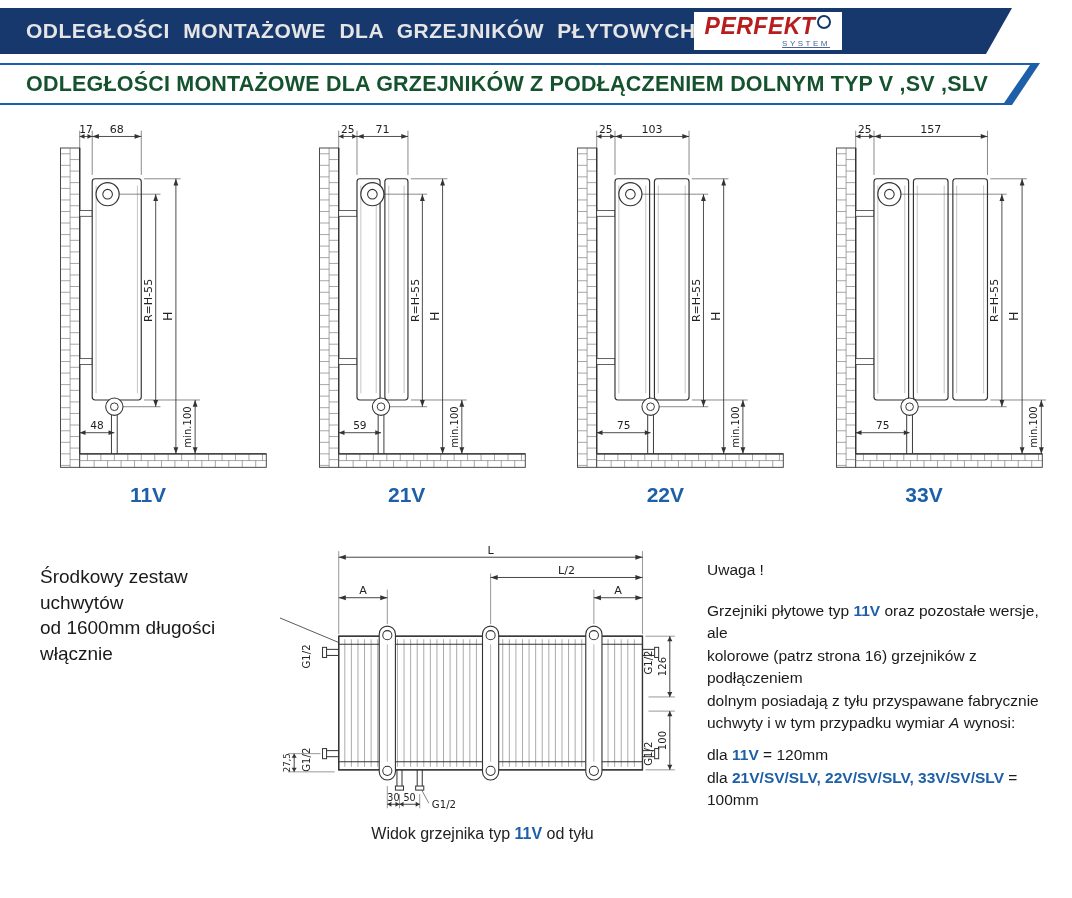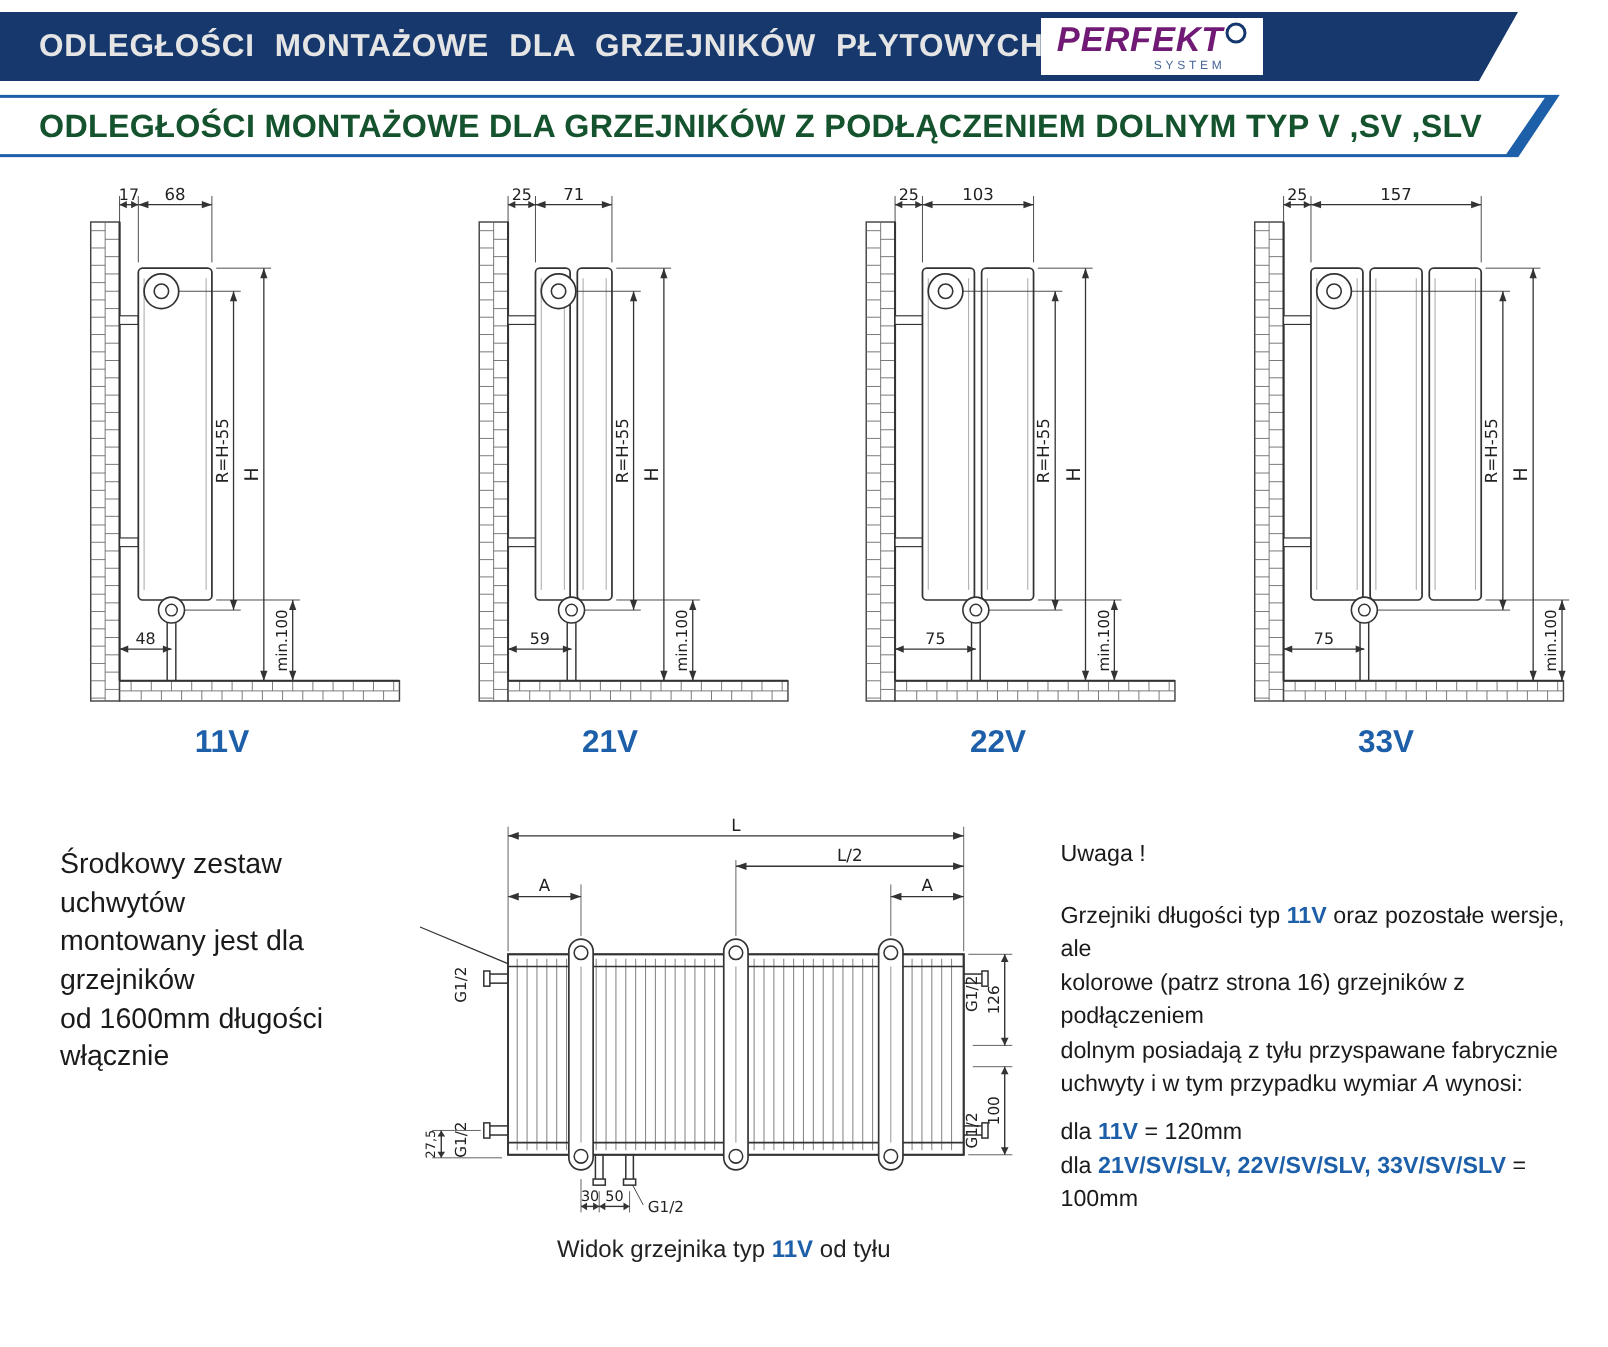--- a/index.html
+++ b/index.html
@@ -18,23 +18,23 @@
   }
   .top-title{
     color:#e5e5e5;font-weight:bold;font-size:21px;padding-left:26px;
     letter-spacing:.5px;word-spacing:7px;white-space:nowrap;
   }
   .logo{
     position:absolute;left:694px;top:4px;width:148px;height:38px;background:#fff;
     display:flex;flex-direction:column;justify-content:center;padding:0 6px;box-sizing:border-box;
   }
   .logo-row{display:flex;align-items:flex-start;justify-content:center;line-height:1;}
-  .logo-brand{color:#701a75;font-weight:bold;font-style:italic;font-size:23px;letter-spacing:.5px;}
+  .logo-brand{color:#b91c1c;font-weight:bold;font-style:italic;font-size:23px;letter-spacing:.5px;}
   .logo-mark{width:10px;height:10px;border:2px solid #14376d;border-radius:50%;display:inline-block;margin-left:2px;margin-top:0;}
-  .logo-sub{color:#47659a;font-size:8px;letter-spacing:2.5px;align-self:flex-end;margin-right:19px;margin-top:1px;}
+  .logo-sub{color:#47659a;font-size:8px;letter-spacing:2.5px;align-self:flex-end;margin-right:6px;margin-top:1px;text-decoration:underline;}
 
   
   .sub-bar-outer{
     margin-top:9px;height:42px;background:#1d5fa8;position:relative;
     clip-path:polygon(0 0,1040px 0,1012px 100%,0 100%);
   }
   .sub-bar-inner{
     position:absolute;left:0;top:2px;right:0;bottom:2px;background:#fff;
     clip-path:polygon(0 0,1030px 0,1004px 100%,0 100%);
     display:flex;align-items:center;
@@ -647,21 +647,20 @@
         <polygon points="116,322 110,319.5 110,324.5" fill="#333"></polygon>
         <text x="88" y="318.5" font-size="11" fill="#222" text-anchor="middle">75</text>
       </svg>
       <div class="type-label">33V</div>
     </div>
   </div>
 
 <div class="bottom">
   <div class="left-note">
     <div>Środkowy zestaw uchwytów</div>
-    <div>montowany jest dla grzejników</div>
     <div>od 1600mm długości włącznie</div>
   </div>
 
   <div class="rear-wrap">
     <svg id="rear-svg" viewBox="0 0 400 278">
         <line x1="0" y1="78" x2="206" y2="164" stroke="#333" stroke-width="0.8"></line>
         <rect x="58" y="96" width="300" height="132" fill="#fff" stroke="#333" stroke-width="1.2"></rect>
         <g>
           <line x1="64" y1="99" x2="64" y2="225" stroke="#888" stroke-width="0.7"></line>
           <line x1="70.5" y1="99" x2="70.5" y2="225" stroke="#888" stroke-width="0.7"></line>
@@ -800,21 +799,21 @@
         <line x1="147" y1="261" x2="140" y2="248" stroke="#333" stroke-width="0.6"></line>
       </svg>
     <div class="rear-caption">
       <span>Widok grzejnika typ </span><span class="blue">11V</span><span> od tyłu</span>
     </div>
   </div>
 
   <div class="right-note">
     <div class="note-heading">Uwaga !</div>
     <p class="note-par">
-      <span>Grzejniki długości typ </span><b class="blue">11V</b><span> oraz pozostałe wersje, ale</span><br>
+      <span>Grzejniki płytowe typ </span><b class="blue">11V</b><span> oraz pozostałe wersje, ale</span><br>
       <span>kolorowe (patrz strona 16) grzejników z podłączeniem</span><br>
       <span>dolnym posiadają z tyłu przyspawane fabrycznie</span><br>
       <span>uchwyty i w tym przypadku wymiar </span><span class="ital">A</span><span> wynosi:</span>
     </p>
     <p class="note-par">
       <span>dla </span><b class="blue">11V</b><span> = 120mm</span><br>
       <span>dla </span><b class="blue">21V/SV/SLV, 22V/SV/SLV, 33V/SV/SLV</b><span> = 100mm</span>
     </p>
   </div>
 </div>

